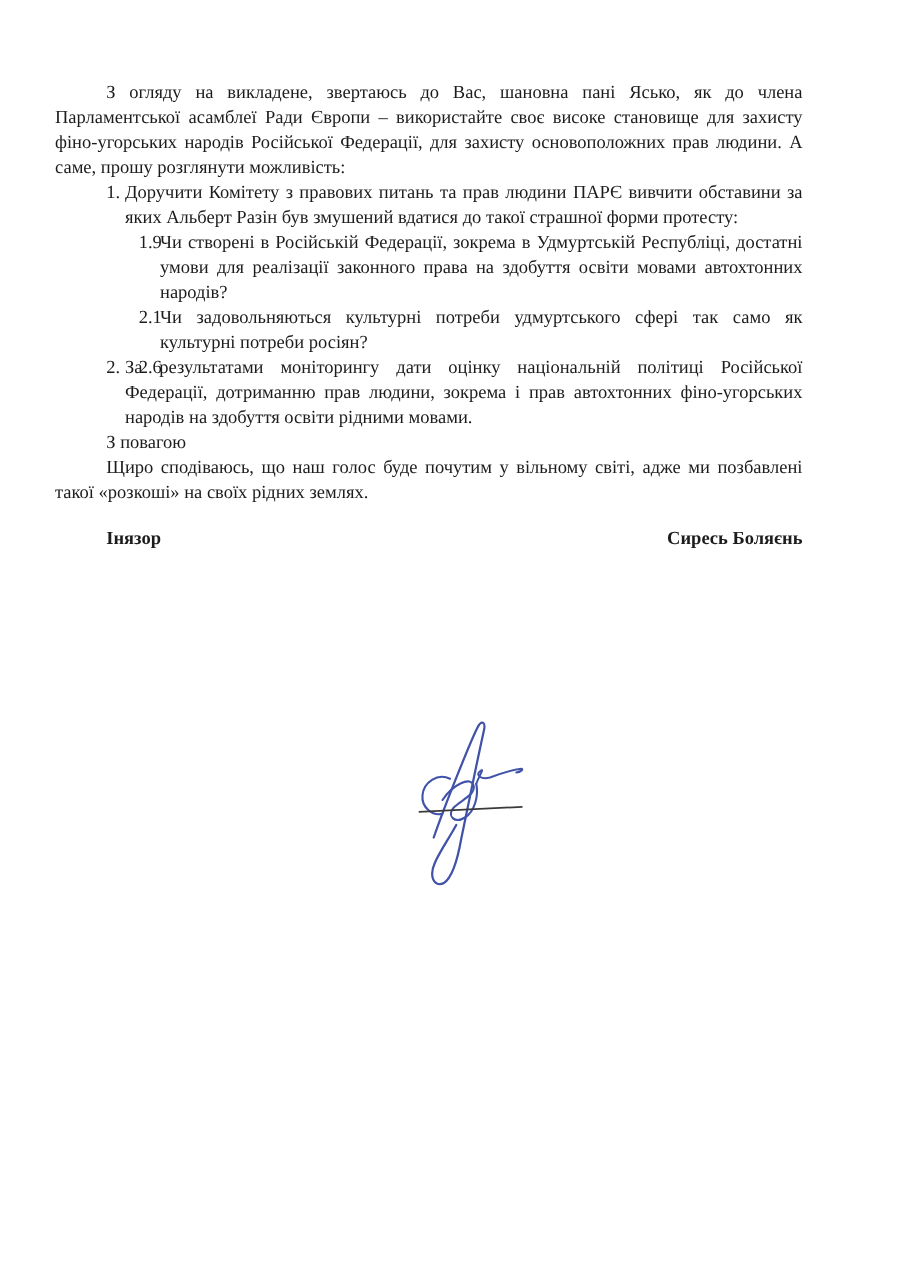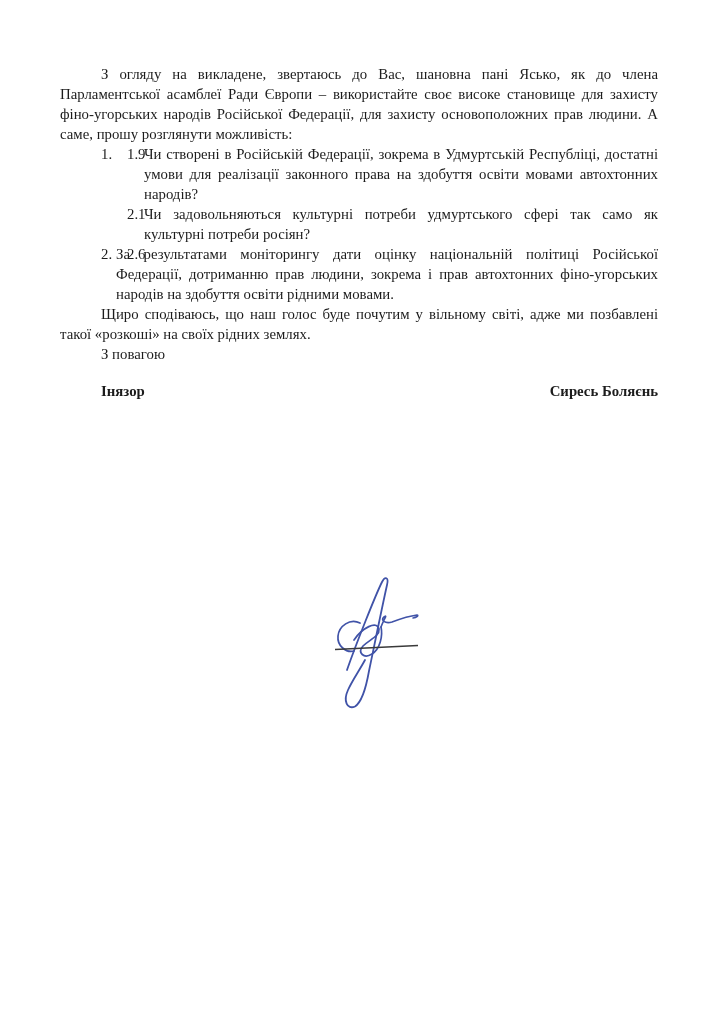--- a/index.html
+++ b/index.html
@@ -5,21 +5,21 @@
   html,body{margin:0;padding:0;background:#ffffff;}
   .page{
     position:relative;
     width:725px;height:1024px;
     background:#ffffff;
     font-family:"Liberation Serif","DejaVu Serif",serif;
     color:#1c1c1c;
     overflow:hidden;
   }
   .content{
-    position:absolute;left:60px;top:64px;width:598px;
+    position:absolute;left:44px;top:64px;width:598px;
     font-size:14.8px;line-height:20px;
     text-align:justify;
   }
   .content p{margin:0;}
   .indent{text-indent:41px;}
   .li{position:relative;text-align:justify;}
   .li .marker{position:absolute;top:0;}
   .l1{padding-left:56px;}
   .l1 .marker{left:41px;}
   .l2{padding-left:84px;}
@@ -42,20 +42,21 @@
 
 <div class="page">
   <div class="content">
 
     <p class="indent">З огляду на викладене, звертаюсь до Вас, шановна пані Ясько, як до члена Парламентської асамблеї Ради Європи – використайте своє високе становище для захисту фіно-угорських народів Російської Федерації, для захисту основоположних прав людини. А саме, прошу розглянути можливість:</p>
 
     <div>
 
       <div class="li l1">
         <span class="marker">1.</span>
+        <span>Доручити Комітету з правових питань та прав людини ПАРЄ вивчити обставини за яких Альберт Разін був змушений вдатися до такої страшної форми протесту:</span>
       </div>
 
       <div class="li l2">
         <span class="marker">1.9</span>
         <span>Чи створені в Російській Федерації, зокрема в Удмуртській Республіці, достатні умови для реалізації законного права на здобуття освіти мовами автохтонних народів?</span>
       </div>
 
 
       <div class="li l2">
         <span class="marker">2.1</span>
@@ -66,23 +67,23 @@
         <span class="marker">2.6</span>
       </div>
 
       <div class="li l1">
         <span class="marker">2.</span>
         <span>За результатами моніторингу дати оцінку національній політиці Російської Федерації, дотриманню прав людини, зокрема і прав автохтонних фіно-угорських народів на здобуття освіти рідними мовами.</span>
       </div>
 
     </div>
 
+    <p class="indent valediction">З повагою</p>
+
     <p class="indent closing">Щиро сподіваюсь, що наш голос буде почутим у вільному світі, адже ми позбавлені такої «розкоші» на своїх рідних землях.</p>
-
-    <p class="indent valediction">З повагою</p>
 
     <div class="sig-row">
       <span>Інязор</span>
       <span>Сиресь Боляєнь</span>
     </div>
 
   </div>
 
   <svg class="signature-svg" viewBox="0 0 100 140" xmlns="http://www.w3.org/2000/svg">
     <g fill="none" stroke-linecap="round" stroke-linejoin="round" stroke="#4053a8">

